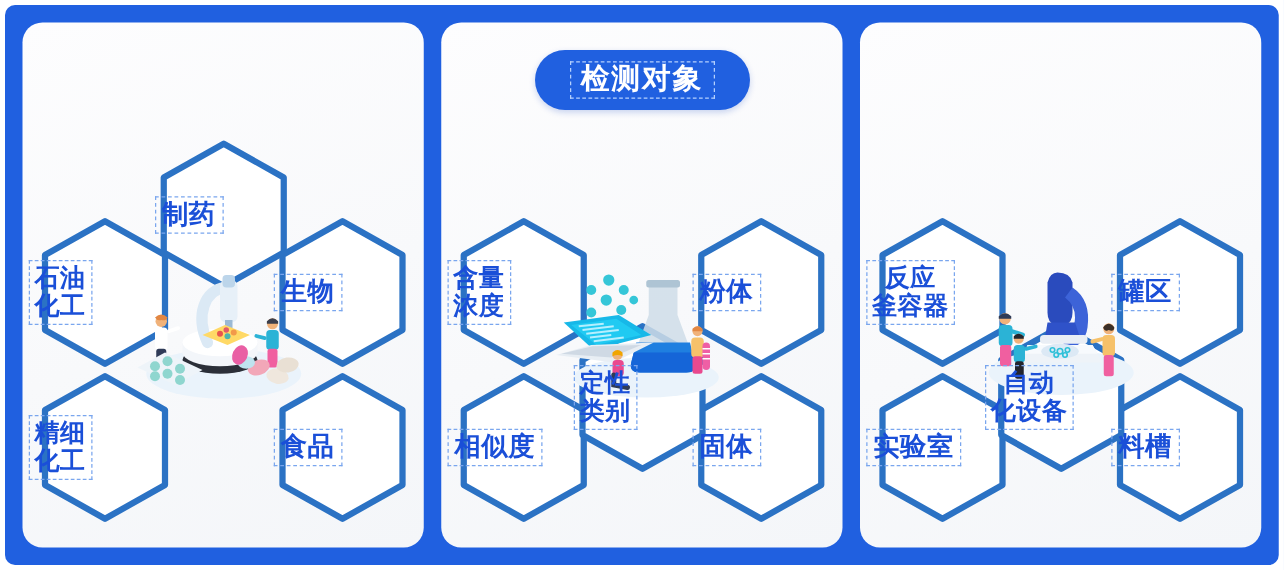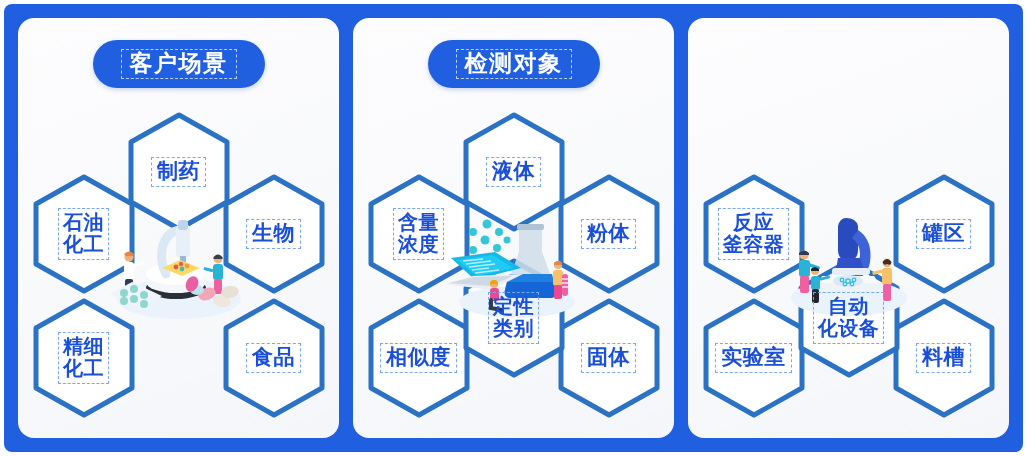--- a/index.html
+++ b/index.html
@@ -81,21 +81,20 @@
     top: 92px;
     width: 100%;
     height: 310px;
   }
   .hex {
     position: absolute;
     width: 110px;
     height: 124px;
     display: flex;
     align-items: center;
-    justify-content: center;
   }
   .hex svg {
     position: absolute;
     left: 0; top: 0;
     width: 110px;
     height: 124px;
   }
   .hex-label {
     position: relative;
     z-index: 3;
@@ -136,25 +135,20 @@
 </style>
 </head>
 <body>
 
 <div id="root">
   <div class="frame"></div>
 
   <div class="panels">
 
     <div class="panel">
-      <div class="pill">
-        <div class="pill-inner">
-          <span class="pill-text">客户场景</span>
-        </div>
-      </div>
 
       <div class="cluster">
 
         <div class="illus">
           <svg viewBox="0 0 150 120" xmlns="http://www.w3.org/2000/svg">
             <ellipse cx="75" cy="95" rx="62" ry="20" fill="#eaf3fb"></ellipse>
 
             <ellipse cx="72" cy="84" rx="30" ry="11" fill="#2b2f38"></ellipse>
             <ellipse cx="72" cy="78" rx="30" ry="11" fill="#f3f6fa"></ellipse>
             <rect x="42" y="70" width="60" height="9" fill="#f3f6fa"></rect>
@@ -305,26 +299,20 @@
             </g>
           </svg>
         </div>
 
         <div class="hex pos-tl">
           <svg viewBox="0 0 110 124">
               <polygon points="55,5 103,32 103,92 55,119 7,92 7,32" fill="#ffffff" stroke="#2b72c4" stroke-width="5" stroke-linejoin="round"></polygon>
             </svg>
           <span class="hex-label two-line wide">含量
 浓度</span>
-        </div>
-        <div class="hex pos-top">
-          <svg viewBox="0 0 110 124">
-              <polygon points="55,5 103,32 103,92 55,119 7,92 7,32" fill="#ffffff" stroke="#2b72c4" stroke-width="5" stroke-linejoin="round"></polygon>
-            </svg>
-          <span class="hex-label">液体</span>
         </div>
         <div class="hex pos-tr">
           <svg viewBox="0 0 110 124">
               <polygon points="55,5 103,32 103,92 55,119 7,92 7,32" fill="#ffffff" stroke="#2b72c4" stroke-width="5" stroke-linejoin="round"></polygon>
             </svg>
           <span class="hex-label">粉体</span>
         </div>
         <div class="hex pos-bl">
           <svg viewBox="0 0 110 124">
               <polygon points="55,5 103,32 103,92 55,119 7,92 7,32" fill="#ffffff" stroke="#2b72c4" stroke-width="5" stroke-linejoin="round"></polygon>

